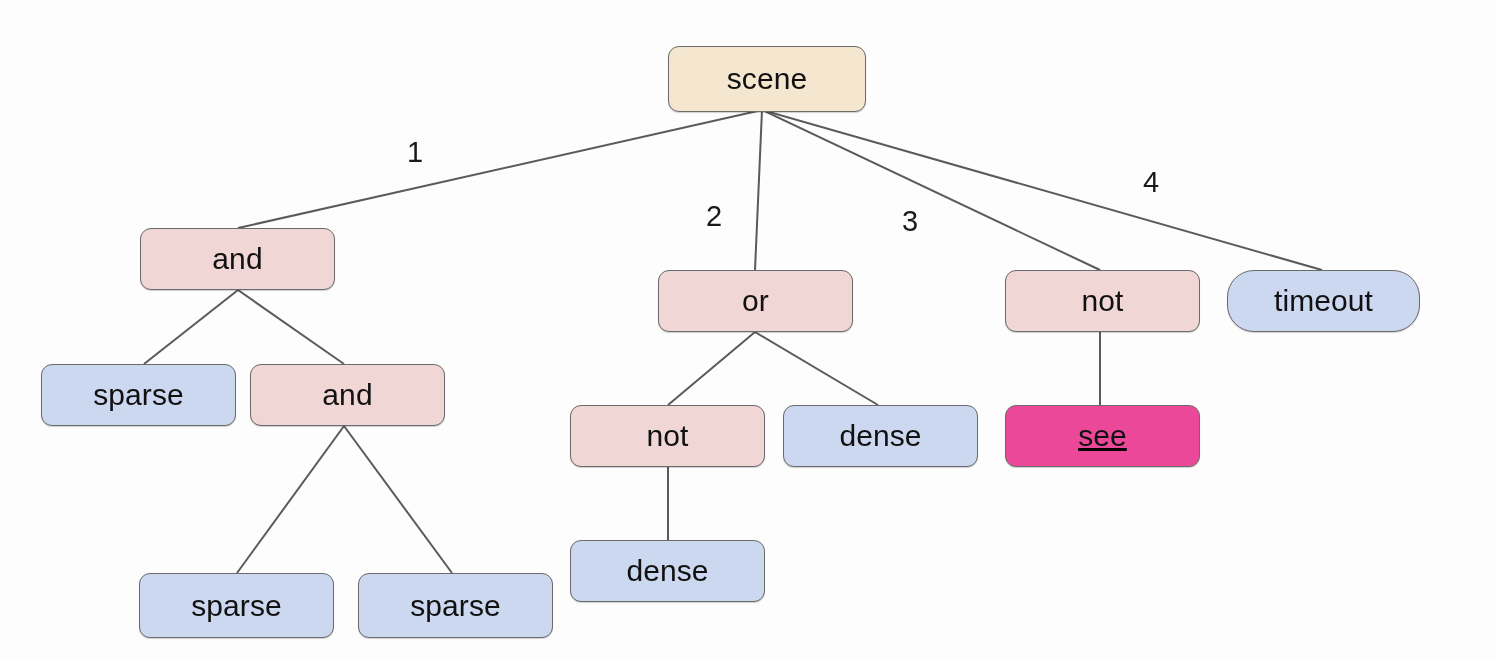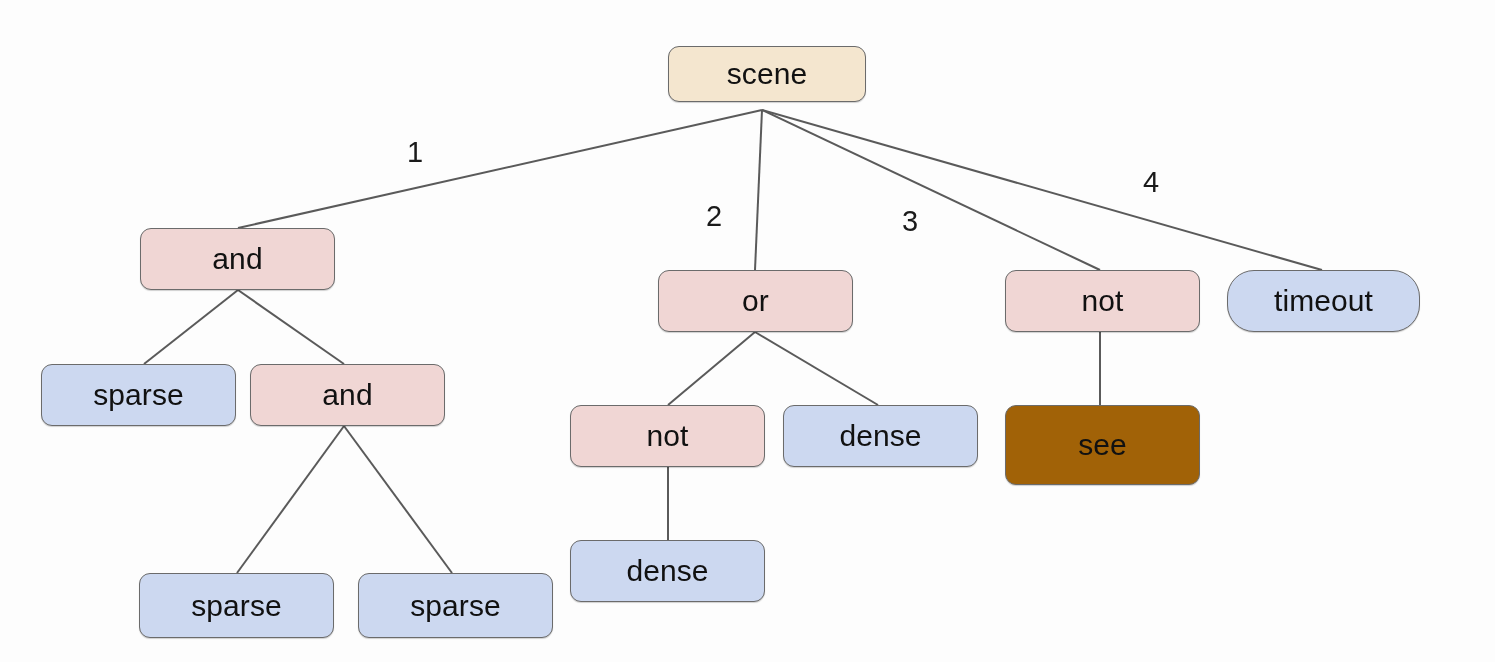--- a/index.html
+++ b/index.html
@@ -61,21 +61,21 @@
       <line x1="238" y1="290" x2="144" y2="364" stroke="#5a5a5a" stroke-width="2"></line>
       <line x1="238" y1="290" x2="344" y2="364" stroke="#5a5a5a" stroke-width="2"></line>
       <line x1="344" y1="426" x2="237" y2="573" stroke="#5a5a5a" stroke-width="2"></line>
       <line x1="344" y1="426" x2="452" y2="573" stroke="#5a5a5a" stroke-width="2"></line>
       <line x1="755" y1="332" x2="668" y2="405" stroke="#5a5a5a" stroke-width="2"></line>
       <line x1="755" y1="332" x2="878" y2="405" stroke="#5a5a5a" stroke-width="2"></line>
       <line x1="668" y1="467" x2="668" y2="540" stroke="#5a5a5a" stroke-width="2"></line>
       <line x1="1100" y1="332" x2="1100" y2="405" stroke="#5a5a5a" stroke-width="2"></line>
     </svg>
   <div id="node-layer">
-      <div class="node" style="left: 668px; top: 46px; width: 198px; height: 56px; background: rgb(244, 230, 207); border-color: rgb(107, 107, 107);">
+      <div class="node" style="left: 668px; top: 46px; width: 198px; height: 66px; background: rgb(244, 230, 207); border-color: rgb(107, 107, 107);">
         <span class="node-label" style="color: rgb(17, 17, 17);">scene</span>
       </div>
       <div class="node" style="left: 140px; top: 228px; width: 195px; height: 62px; background: rgb(240, 214, 212); border-color: rgb(107, 107, 107);">
         <span class="node-label" style="color: rgb(17, 17, 17);">and</span>
       </div>
       <div class="node" style="left: 658px; top: 270px; width: 195px; height: 62px; background: rgb(240, 214, 212); border-color: rgb(107, 107, 107); text-align: right;">
         <span class="node-label" style="color: rgb(17, 17, 17);">or</span>
       </div>
       <div class="node" style="left: 1005px; top: 270px; width: 195px; height: 62px; background: rgb(240, 214, 212); border-color: rgb(107, 107, 107);">
         <span class="node-label" style="color: rgb(17, 17, 17);">not</span>
@@ -88,21 +88,21 @@
       </div>
       <div class="node" style="left: 250px; top: 364px; width: 195px; height: 62px; background: rgb(240, 214, 212); border-color: rgb(107, 107, 107);">
         <span class="node-label" style="color: rgb(17, 17, 17);">and</span>
       </div>
       <div class="node" style="left: 570px; top: 405px; width: 195px; height: 62px; background: rgb(240, 214, 212); border-color: rgb(107, 107, 107);">
         <span class="node-label" style="color: rgb(17, 17, 17);">not</span>
       </div>
       <div class="node" style="left: 783px; top: 405px; width: 195px; height: 62px; background: rgb(204, 216, 240); border-color: rgb(107, 107, 107);">
         <span class="node-label" style="color: rgb(17, 17, 17);">dense</span>
       </div>
-      <div class="node" style="left: 1005px; top: 405px; width: 195px; height: 80px; background: #a16207; border-color: rgb(107, 107, 107);">
+      <div class="node" style="left: 1005px; top: 405px; width: 195px; height: 62px; background: #ec4899; border-color: rgb(107, 107, 107); text-decoration: underline;">
         <span class="node-label" style="color: rgb(17, 17, 17);">see</span>
       </div>
       <div class="node" style="left: 570px; top: 540px; width: 195px; height: 62px; background: rgb(204, 216, 240); border-color: rgb(107, 107, 107);">
         <span class="node-label" style="color: rgb(17, 17, 17);">dense</span>
       </div>
       <div class="node" style="left: 139px; top: 573px; width: 195px; height: 65px; background: rgb(204, 216, 240); border-color: rgb(107, 107, 107);">
         <span class="node-label" style="color: rgb(17, 17, 17);">sparse</span>
       </div>
       <div class="node" style="left: 358px; top: 573px; width: 195px; height: 65px; background: rgb(204, 216, 240); border-color: rgb(107, 107, 107);">
         <span class="node-label" style="color: rgb(17, 17, 17);">sparse</span>

